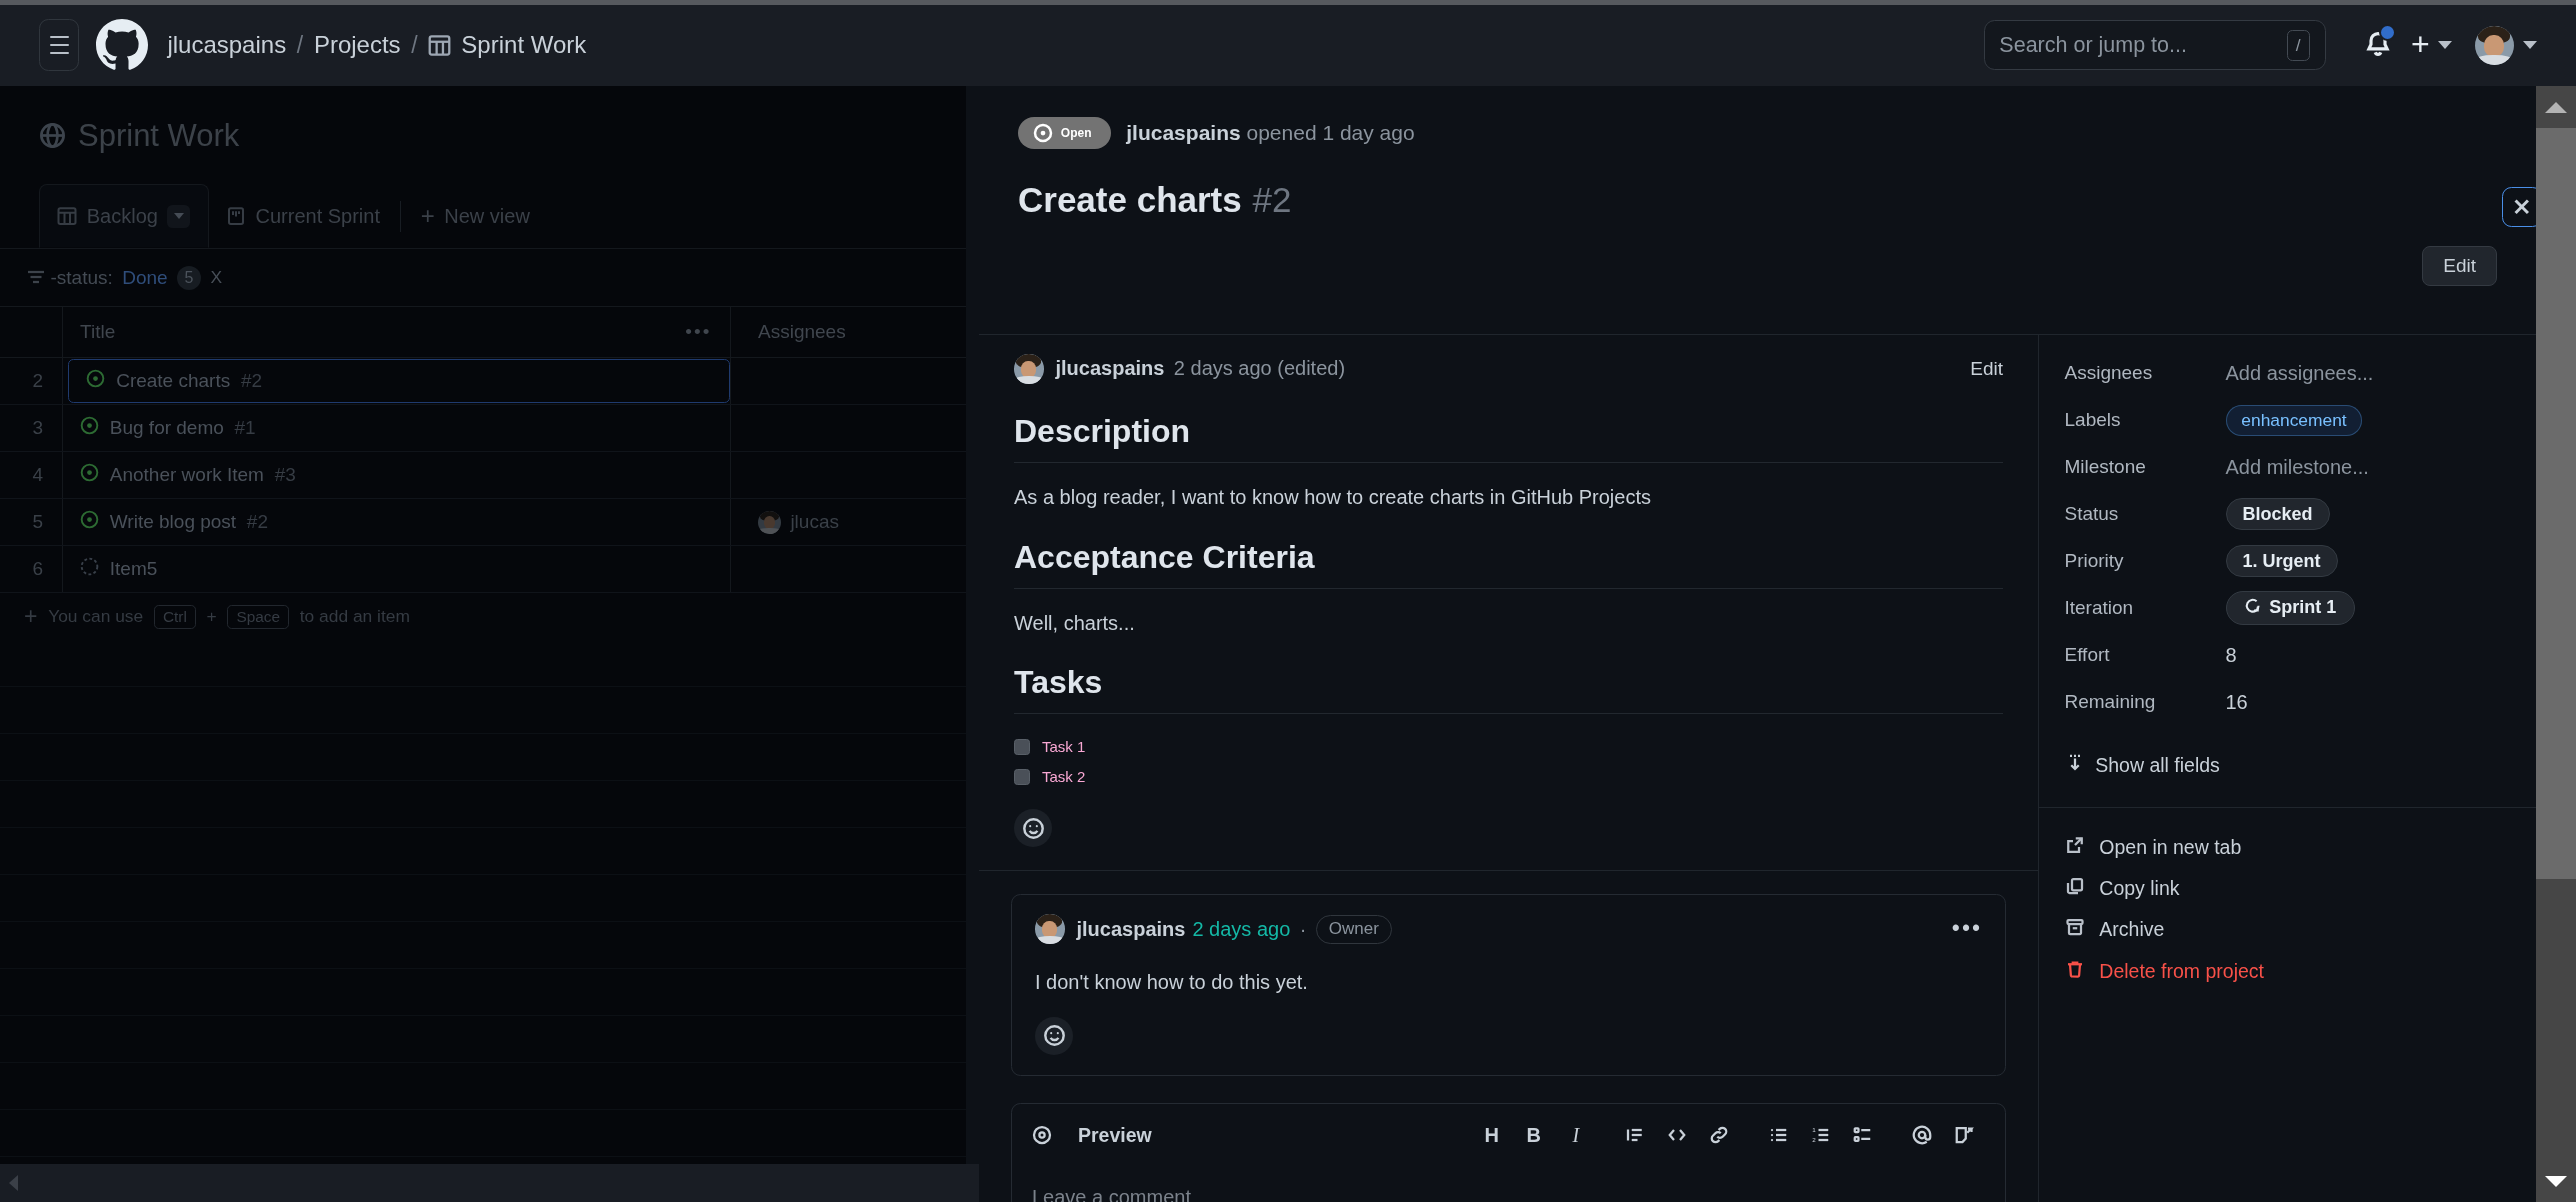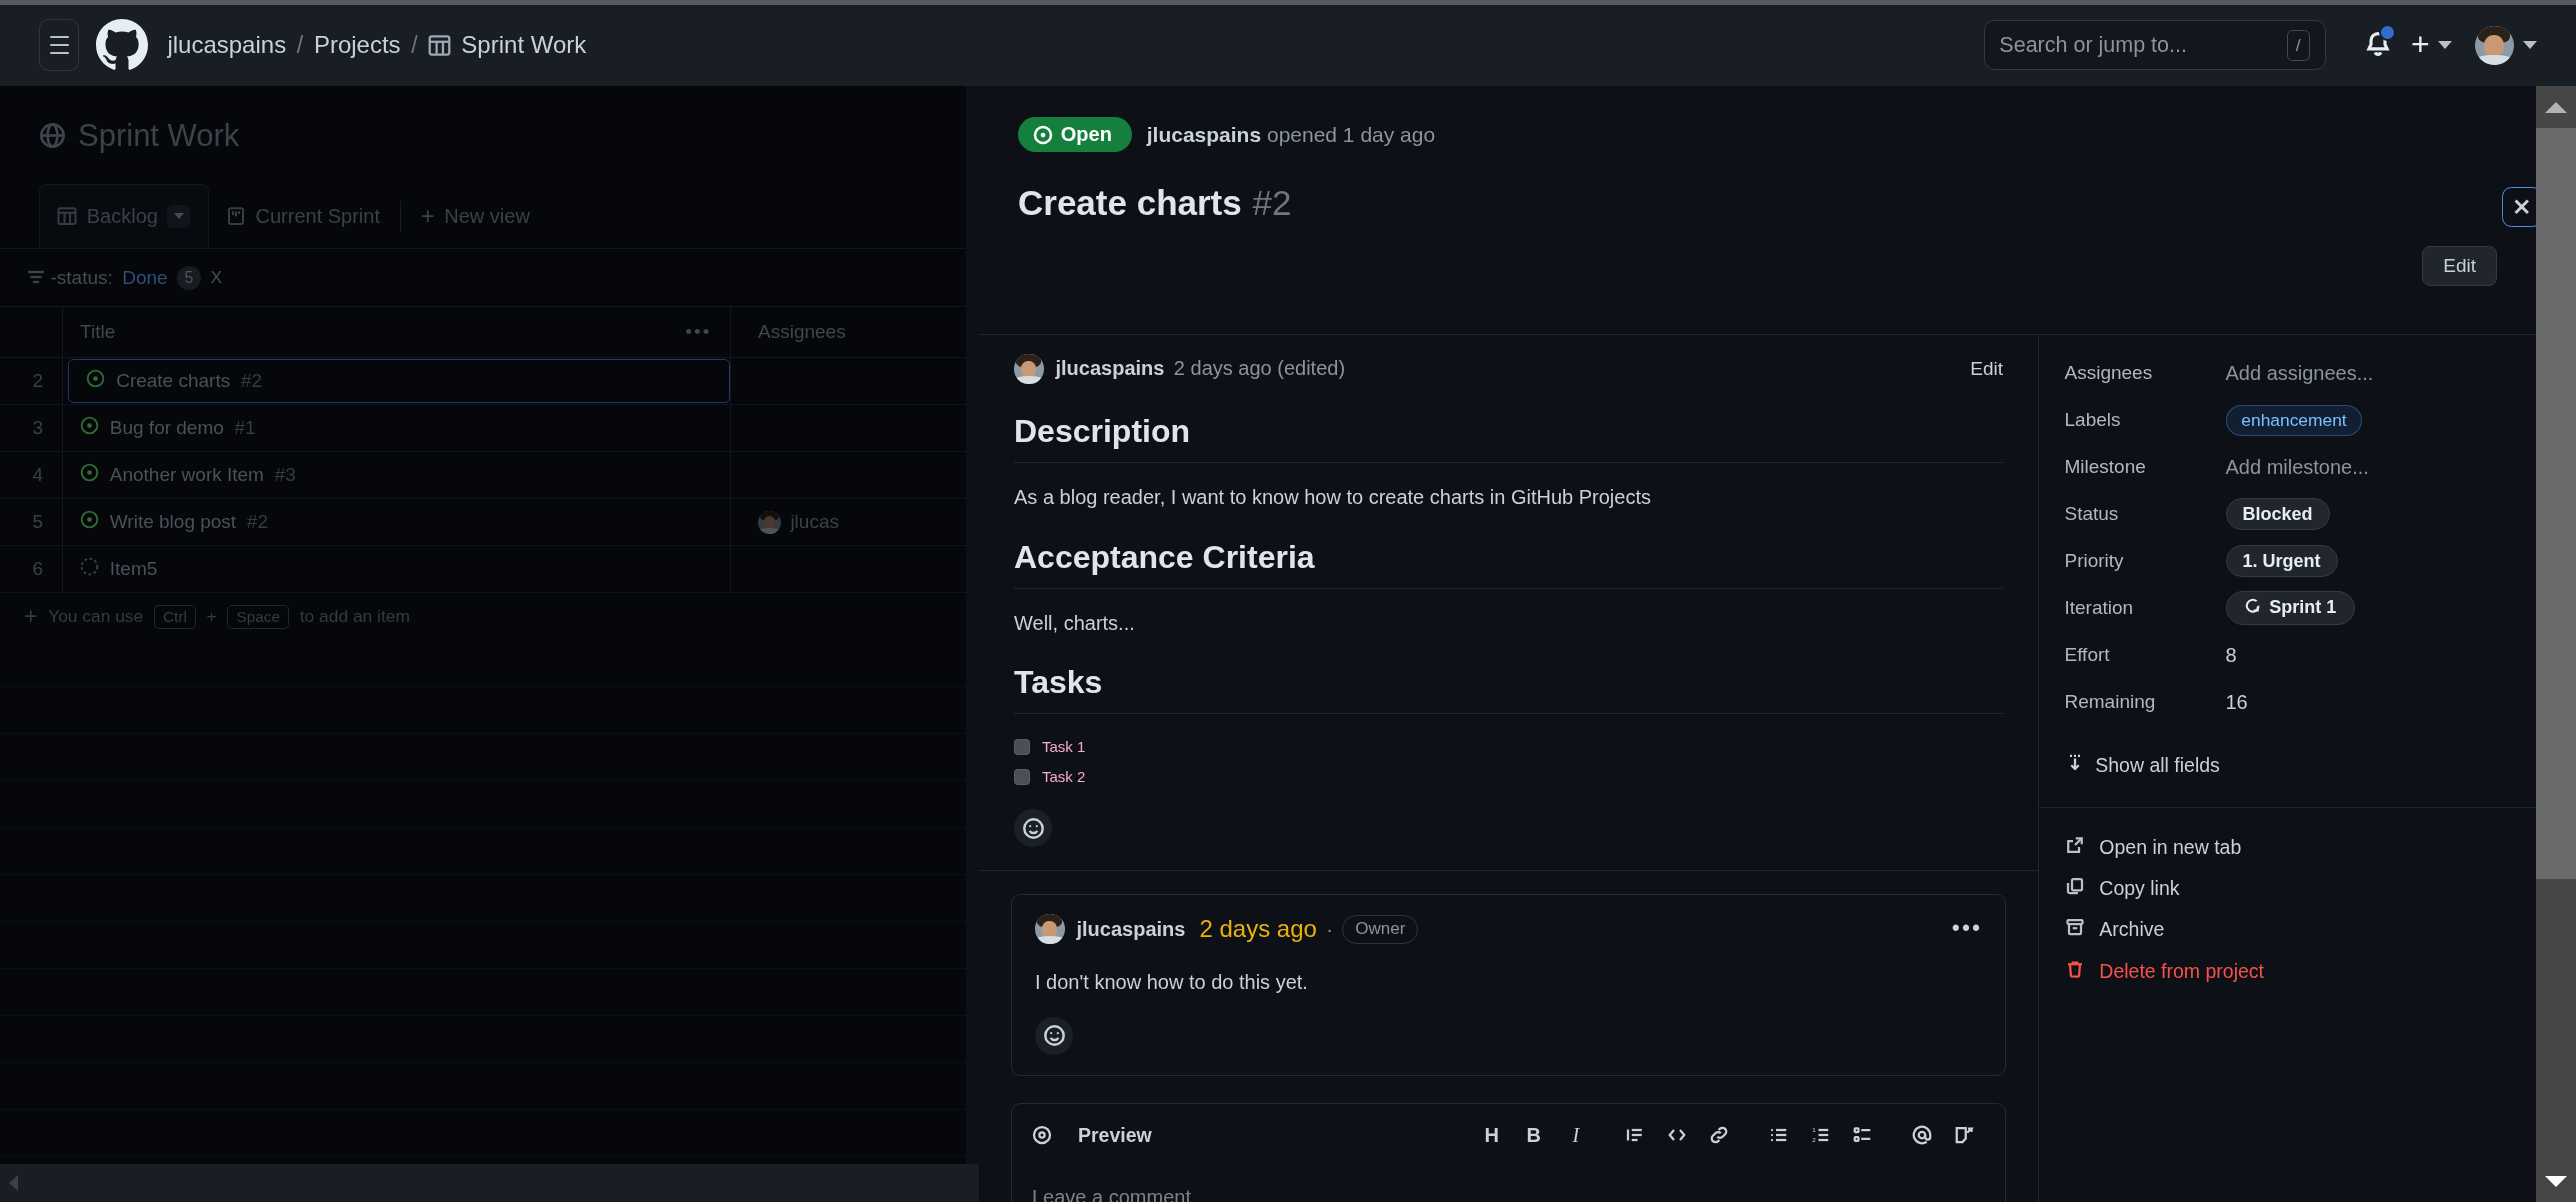--- a/index.html
+++ b/index.html
@@ -111,22 +111,22 @@
   .emptyrow { height: 47px; border-bottom:0.7px solid #0c1015; }
 
   
   .modal {
     position: absolute; top: 86px; left: 979px; width: 1597px; height: 1116px;
     background: #0d1117;
   }
   .modal-hd { position: relative; padding: 31px 39px 0 39px; }
   .state-row { display:flex; align-items:center; gap: 14.8px; }
   .badge-open {
-    background: #15803d; color:#fff; border-radius: 670px;
-    padding: 6px 20px 6px 14.8px; font-size: 20px; font-weight: 600;
+    background: #737373; color:#fff; border-radius: 670px;
+    padding: 6px 20px 6px 14.8px; font-size: 12px; font-weight: 600;
     display:flex; align-items:center; gap: 8px;
   }
   .badge-open svg { width: 20px; height: 20px; fill:none; stroke:#fff; stroke-width:2; }
   .state-meta { font-size: 21px; color: #8b949e; }
   .state-meta b { color: #c9d1d9; font-weight: 600; }
   .issue-title-row { display:flex; align-items:baseline; margin-top: 31px; }
   .issue-title { font-size: 35px; font-weight: 600; color:#dfe5ec; }
   .issue-num { font-size: 35px; color:#6e7681; margin-left: 10.7px; font-weight: 400; }
   .btn-edit-top {
     position:absolute; right: 79px; top: 160px;
@@ -159,21 +159,21 @@
   .md .task .cb { width: 16px; height: 16px; border-radius: 3.4px; background: #4a5058; border:0.7px solid #596068; }
   .md .task span { font-size: 15px; color:#f9a8d4; }
   .emoji-btn { width: 38px; height: 38px; border-radius: 50%; background:#1b2027; display:flex; align-items:center; justify-content:center; margin: 24px 0 0 35px; }
   .emoji-btn svg { width: 23px; height: 23px; stroke:#c9d1d9; fill:none; stroke-width: 1.7; }
 
   
   .comment-card { margin: 23px 32px 0 32px; border:0.7px solid #252b33; border-radius: 9.4px; background:#0d1117; }
   .cmt-hd { display:flex; align-items:center; padding: 19px 23px 0 23px; }
   .cmt-hd .av { width: 29.5px; height: 29.5px; border-radius: 50%; overflow: hidden; margin-right: 12px; }
   .cmt-hd .usr { font-size: 20px; color:#c9d1d9; font-weight:600; }
-  .cmt-hd .tm { font-size: 24px; color:#eab308; margin-left: 14px; }
+  .cmt-hd .tm { font-size: 20px; color:#14b8a6; margin-left: 7px; }
   .cmt-hd .dotsep { color:#8b949e; margin: 0 9.4px; font-size: 20px; }
   .cmt-hd .pill { border:0.7px solid #30363d; border-radius: 670px; color:#8b949e; font-size: 17px; padding: 3.4px 12px; }
   .cmt-hd .kebab { margin-left:auto; color:#c9d1d9; font-size: 23px; letter-spacing: 2px; line-height: .6;}
   .cmt-body { font-size: 20px; color:#c9d1d9; padding: 27px 23px 0 23px; }
   .cmt-emoji { width: 38px; height: 38px; border-radius: 50%; background:#1b2027; display:flex; align-items:center; justify-content:center; margin: 23px 0 20px 23px; }
   .cmt-emoji svg { width: 23px; height: 23px; stroke:#c9d1d9; fill:none; stroke-width: 1.7;}
 
   
   .composer { margin: 27px 32px 0 32px; border:0.7px solid #252b33; border-radius: 9.4px; height: 201px; }
   .composer-bar { display:flex; align-items:center; height: 63px; padding: 0 20px; }

